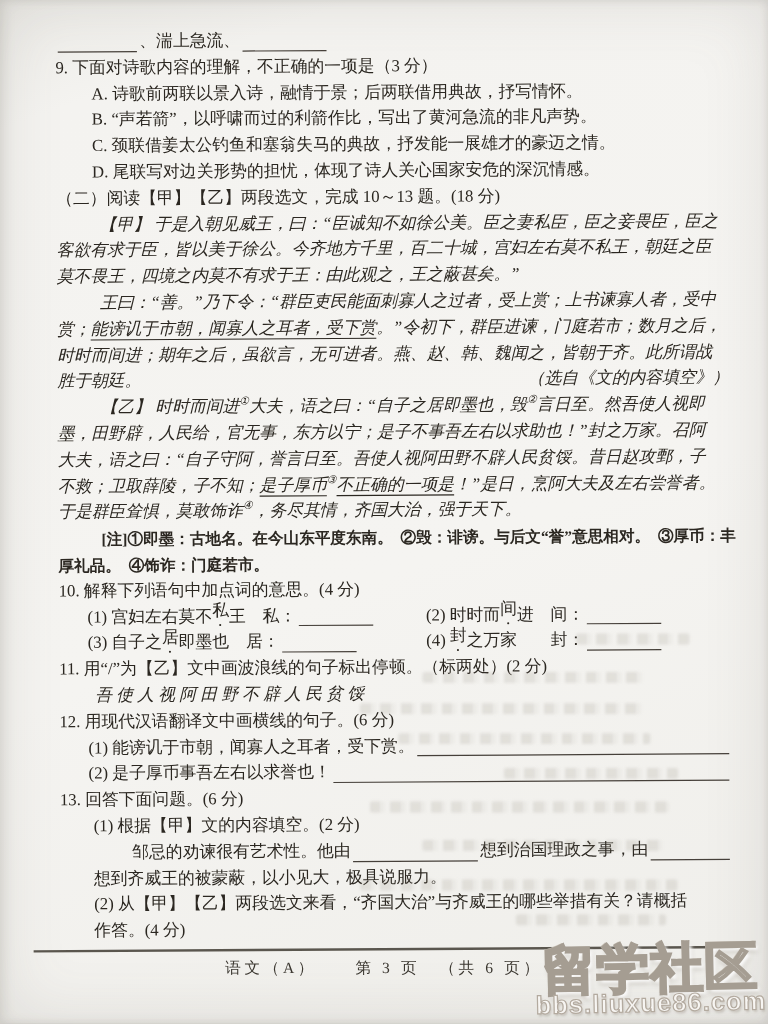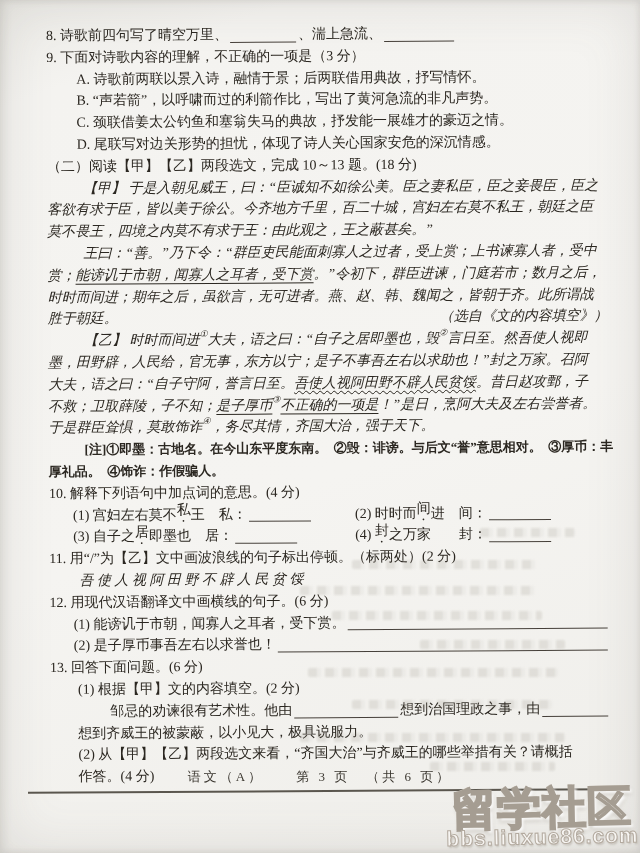--- a/index.html
+++ b/index.html
@@ -21,41 +21,41 @@
     position:absolute; top:25px; left:46px; right:34px;
     transform:rotate(-0.35deg); transform-origin:top left;
   }
   .line {
     display:flex; align-items:flex-end; white-space:pre;
     height:21.8px; line-height:21.8px; font-size:14px; position:relative;
   }
   .line.kai { font-style:italic; }
   .line.note { font-size:13px; font-weight:bold; }
   .u { text-decoration:underline; text-decoration-thickness:1px; text-underline-offset:4px; }
-  .w { text-decoration:underline; text-decoration-style:wavy; text-decoration-thickness:1px; text-underline-offset:3px; }
+  .w { text-decoration-style:wavy; text-decoration-thickness:1px; text-underline-offset:3px; }
   .sup { font-size:9px; position:relative; top:-5px; }
   .dot {
     -webkit-text-emphasis:filled dot #2b2721; -webkit-text-emphasis-position:under right;
     text-emphasis:filled dot #2b2721; text-emphasis-position:under right;
   }
   .src { margin-left:auto; }
   .blank {
     display:inline-block; border-bottom:1.3px solid #46403a;
     height:10px; margin:0 2px 3px 2px;
   }
   .blank.fill { flex:1 1 auto; }
   .col { display:inline-flex; align-items:flex-end; white-space:pre; }
 
   .footer-rule {
     position:absolute; left:28px; right:26px; top:790px;
     border-top:2px solid #5a564e;
     transform:rotate(-0.35deg);
   }
   .footer-text {
-    position:absolute; top:768px; left:0; width:100%;
+    position:absolute; top:798px; left:0; width:100%;
     text-align:center; font-size:13px; letter-spacing:3px; color:#3a362f;
   }
   .watermark {
     position:absolute; right:2px; bottom:6px; text-align:center;
     font-family:"Liberation Sans","DejaVu Sans",sans-serif;
     transform:rotate(-1.2deg); line-height:1;
   }
   .wm-title {
     font-size:44px; font-weight:800; color:#fdfdfc; letter-spacing:1px;
     -webkit-text-stroke:2px #a59d92;
@@ -75,41 +75,41 @@
   .b3{left:332px;top:611px;width:210px;} .b4{left:420px;top:640px;width:145px;}
   .b5{left:308px;top:668px;width:250px;} .b6{left:352px;top:700px;width:200px;}
   .b7{left:300px;top:733px;width:265px;} .b8{left:430px;top:762px;width:125px;}
   .b9{left:480px;top:528px;width:95px;}
 </style>
 </head>
 <body>
 
 <div class="page">
   <div class="content">
-      <div class="line"><span>8. 诗歌前四句写了晴空万里、</span><span class="blank" style="width: 66px;"></span><span>、湍上急流、</span><span class="blank" style="width: 70px;"></span></div>
+      <div class="line"><span class="blank" style="width: 66px;"></span><span>、湍上急流、</span><span class="blank" style="width: 70px;"></span></div>
       <div class="line"><span>9. 下面对诗歌内容的理解，不正确的一项是（3 分）</span></div>
       <div class="line" style="margin-left: 30px;"><span>A. 诗歌前两联以景入诗，融情于景；后两联借用典故，抒写情怀。</span></div>
       <div class="line" style="margin-left: 30px;"><span>B. “声若箭”，以呼啸而过的利箭作比，写出了黄河急流的非凡声势。</span></div>
       <div class="line" style="margin-left: 30px;"><span>C. 颈联借姜太公钓鱼和塞翁失马的典故，抒发能一展雄才的豪迈之情。</span></div>
       <div class="line" style="margin-left: 30px;"><span>D. 尾联写对边关形势的担忧，体现了诗人关心国家安危的深沉情感。</span></div>
       <div class="line"><span>（二）阅读【甲】【乙】两段选文，完成 10～13 题。(18 分)</span></div>
       <div class="line kai" style="margin-left: 36px;"><span>【甲】 于是入朝见威王，曰：“臣诚知不如徐公美。臣之妻私臣，臣之妾畏臣，臣之</span></div>
       <div class="line kai"><span>客欲有求于臣，皆以美于徐公。今齐地方千里，百二十城，宫妇左右莫不私王，朝廷之臣</span></div>
       <div class="line kai"><span>莫不畏王，四境之内莫不有求于王：由此观之，王之蔽甚矣。”</span></div>
       <div class="line kai" style="margin-left: 36px;"><span>王曰：“善。”乃下令：“群臣吏民能面刺寡人之过者，受上赏；上书谏寡人者，受中</span></div>
       <div class="line kai"><span>赏；</span><span class="u">能谤讥于市朝，闻寡人之耳者，受下赏</span><span>。”令初下，群臣进谏，门庭若市；数月之后，</span></div>
       <div class="line kai"><span>时时而间进；期年之后，虽欲言，无可进者。燕、赵、韩、魏闻之，皆朝于齐。此所谓战</span></div>
       <div class="line kai"><span>胜于朝廷。</span><span class="src">（选自《文的内容填空》）</span></div>
       <div class="line kai" style="margin-left: 36px;"><span>【乙】 时时而间进</span><span class="sup">①</span><span>大夫，语之曰：“自子之居即墨也，毁</span><span class="sup">②</span><span>言日至。然吾使人视即</span></div>
       <div class="line kai"><span>墨，田野辟，人民给，官无事，东方以宁；是子不事吾左右以求助也！”封之万家。召阿</span></div>
       <div class="line kai"><span>大夫，语之曰：“自子守阿，誉言日至。</span><span class="w">吾使人视阿田野不辟人民贫馁</span><span>。昔日赵攻鄄，子</span></div>
       <div class="line kai"><span>不救；卫取薛陵，子不知；</span><span class="u">是子厚币</span><span class="sup">③</span><span class="u">不正确的一项是</span><span>！”是日，烹阿大夫及左右尝誉者。</span></div>
       <div class="line kai"><span>于是群臣耸惧，莫敢饰诈</span><span class="sup">④</span><span>，务尽其情，齐国大治，强于天下。</span></div>
       <div class="line note" style="margin-left: 36px;"><span>[注]①即墨：古地名。在今山东平度东南。  ②毁：诽谤。与后文“誉”意思相对。  ③厚币：丰</span></div>
-      <div class="line note"><span>厚礼品。  ④饰诈：作假骗人。</span></div>
+      <div class="line note"><span>厚礼品。  ④饰诈：门庭若市。</span></div>
       <div class="line"><span>10. 解释下列语句中加点词的意思。(4 分)</span></div>
       <div class="line" style="margin-left: 24px;"><span class="col" style="width: 282px;"><span>(1) </span><span class="kai">宫妇左右莫不</span><span class="kai dot">私</span><span class="kai">王</span><span>　私：</span><span class="blank" style="width: 62px;"></span></span><span class="col"><span>(2) </span><span class="kai">时时而</span><span class="kai dot">间</span><span class="kai">进</span><span>　间：</span><span class="blank" style="width: 62px;"></span></span></div>
       <div class="line" style="margin-left: 24px;"><span class="col" style="width: 282px;"><span>(3) </span><span class="kai">自子之</span><span class="kai dot">居</span><span class="kai">即墨也</span><span>　居：</span><span class="blank" style="width: 62px;"></span></span><span class="col"><span>(4) </span><span class="kai dot">封</span><span class="kai">之万家</span><span>　　封：</span><span class="blank" style="width: 62px;"></span></span></div>
       <div class="line"><span>11. 用“/”为【乙】文中画波浪线的句子标出停顿。（标两处）(2 分)</span></div>
       <div class="line kai" style="margin-left: 30px;"><span>吾 使 人 视 阿 田 野 不 辟 人 民 贫 馁</span></div>
       <div class="line"><span>12. 用现代汉语翻译文中画横线的句子。(6 分)</span></div>
       <div class="line" style="margin-left: 24px;"><span>(1) </span><span class="kai">能谤讥于市朝，闻寡人之耳者，受下赏。</span><span class="blank fill"></span></div>
       <div class="line" style="margin-left: 24px;"><span>(2) </span><span class="kai">是子厚币事吾左右以求誉也！</span><span class="blank fill"></span></div>
       <div class="line"><span>13. 回答下面问题。(6 分)</span></div>
       <div class="line" style="margin-left: 28px;"><span>(1) 根据【甲】文的内容填空。(2 分)</span></div>

